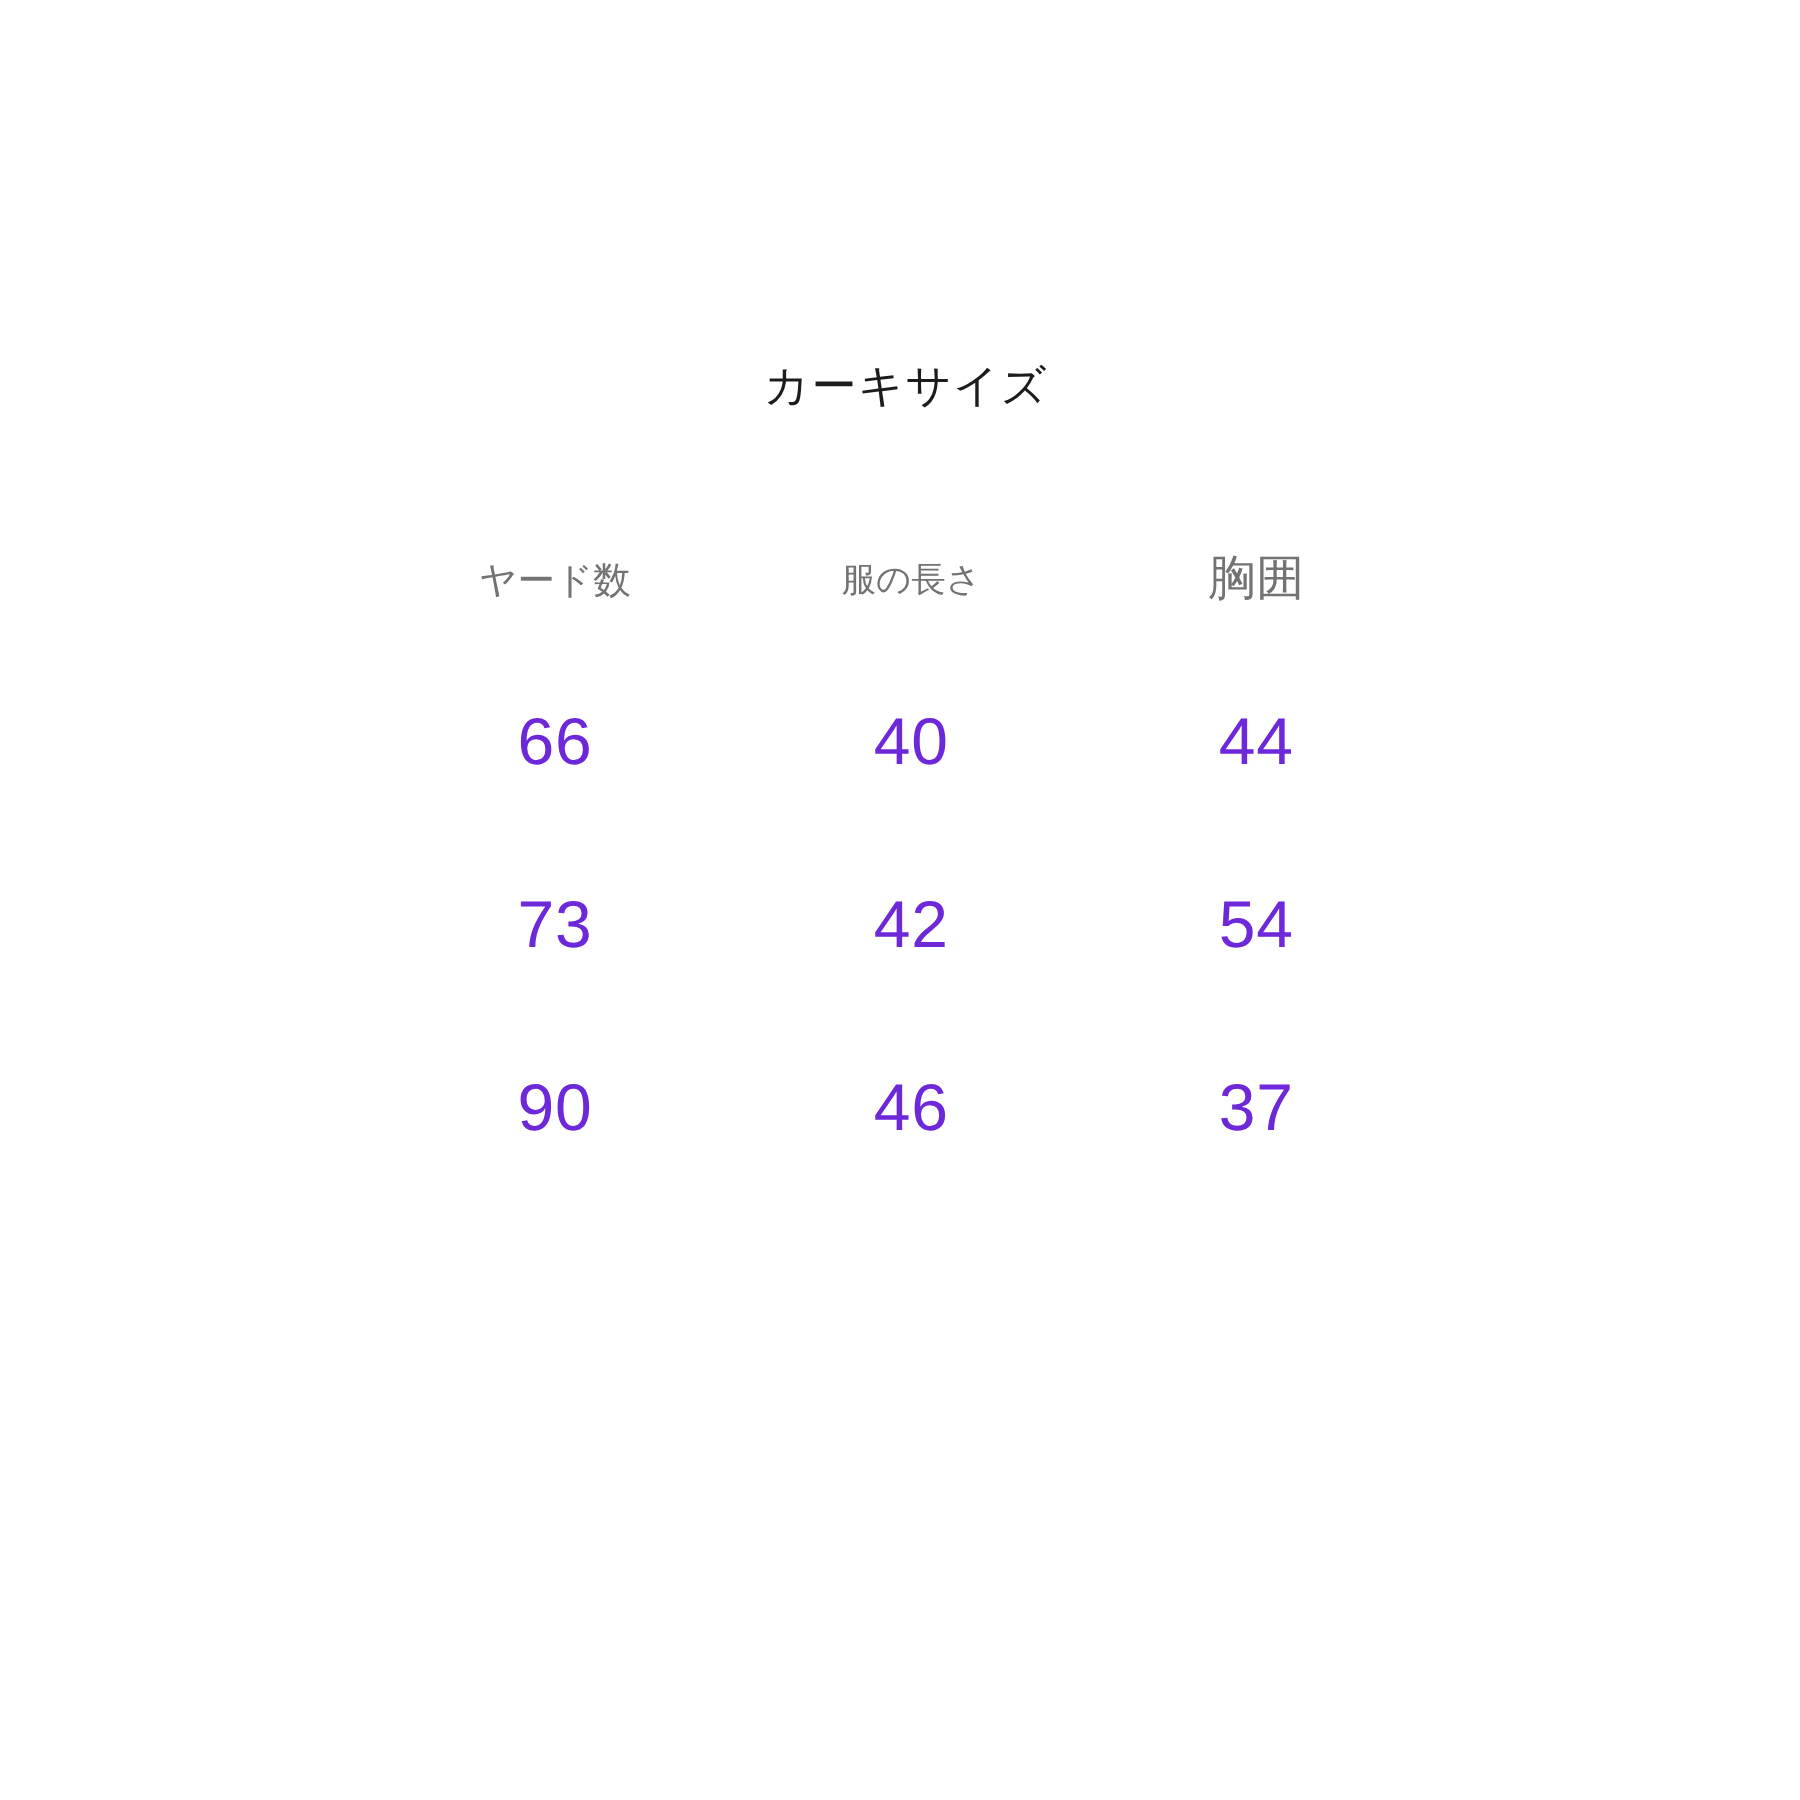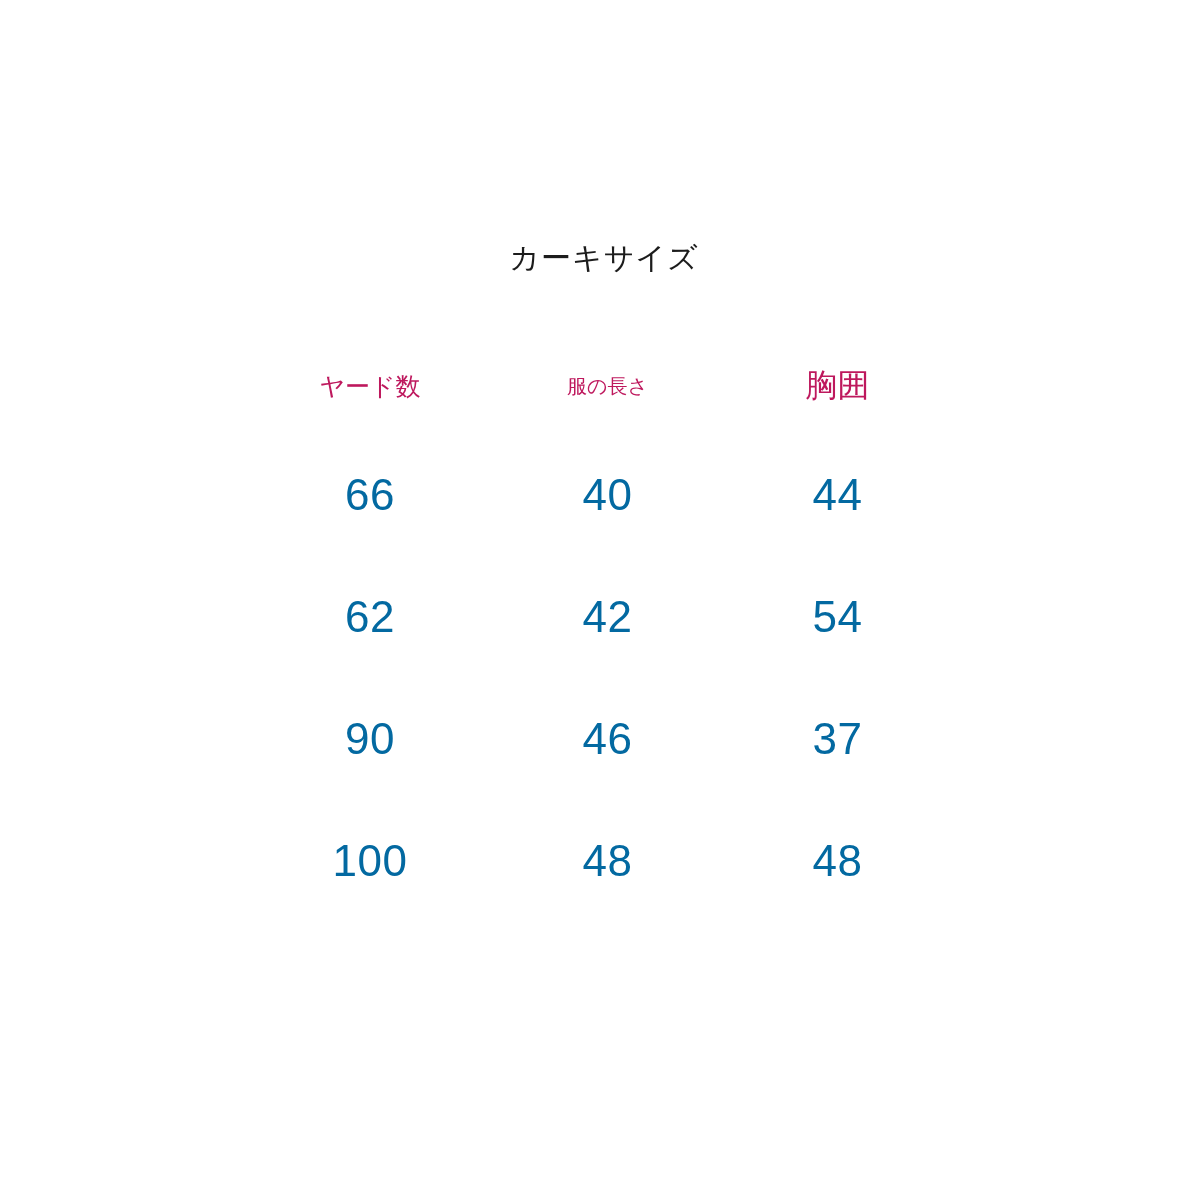--- a/index.html
+++ b/index.html
@@ -54,32 +54,32 @@
   .chart-table td {
     border: none;
     text-align: center;
     vertical-align: middle;
     padding: 0;
   }
 
   .chart-table thead th {
     height: 96px;
     font-weight: 400;
-    color: #be185d;
+    color: #737373;
   }
 
   .col-head-0 { font-size: 25px; }
-  .col-head-1 { font-size: 20px; }
+  .col-head-1 { font-size: 23px; }
   .col-head-2 { font-size: 32px; }
 
   .chart-table tbody td {
     height: 122px;
     font-size: 44px;
     font-weight: 400;
-    color: #0369a1;
+    color: #6d28d9;
     letter-spacing: 0.5px;
   }
 
   .chart-table col.c0 { width: 240px; }
   .chart-table col.c1 { width: 235px; }
   .chart-table col.c2 { width: 225px; }
 </style>
 </head>
 <body>
 
@@ -102,31 +102,26 @@
           <th class="col-head-2">胸囲</th>
         </tr>
       </thead>
       <tbody>
         <tr>
           <td>66</td>
           <td>40</td>
           <td>44</td>
         </tr>
         <tr>
-          <td>62</td>
+          <td>73</td>
           <td>42</td>
           <td>54</td>
         </tr>
         <tr>
           <td>90</td>
           <td>46</td>
           <td>37</td>
         </tr>
-        <tr>
-          <td>100</td>
-          <td>48</td>
-          <td>48</td>
-        </tr>
       </tbody>
     </table>
 
   </div>
 </div>
 
 </body></html>

